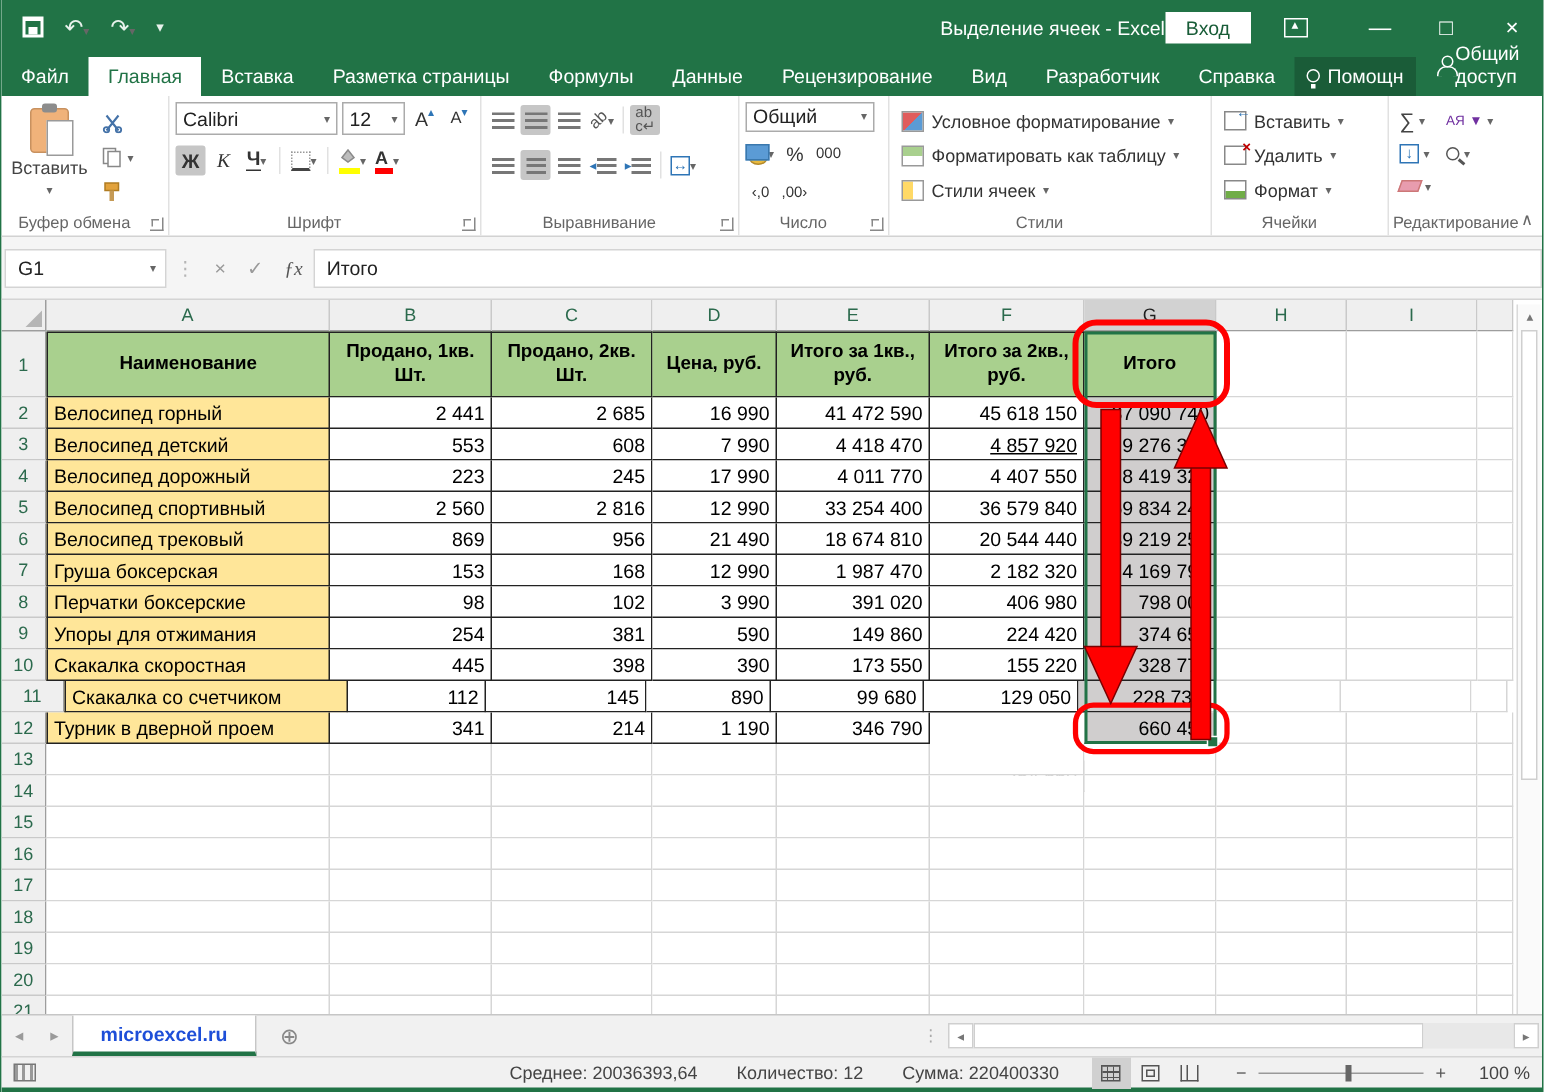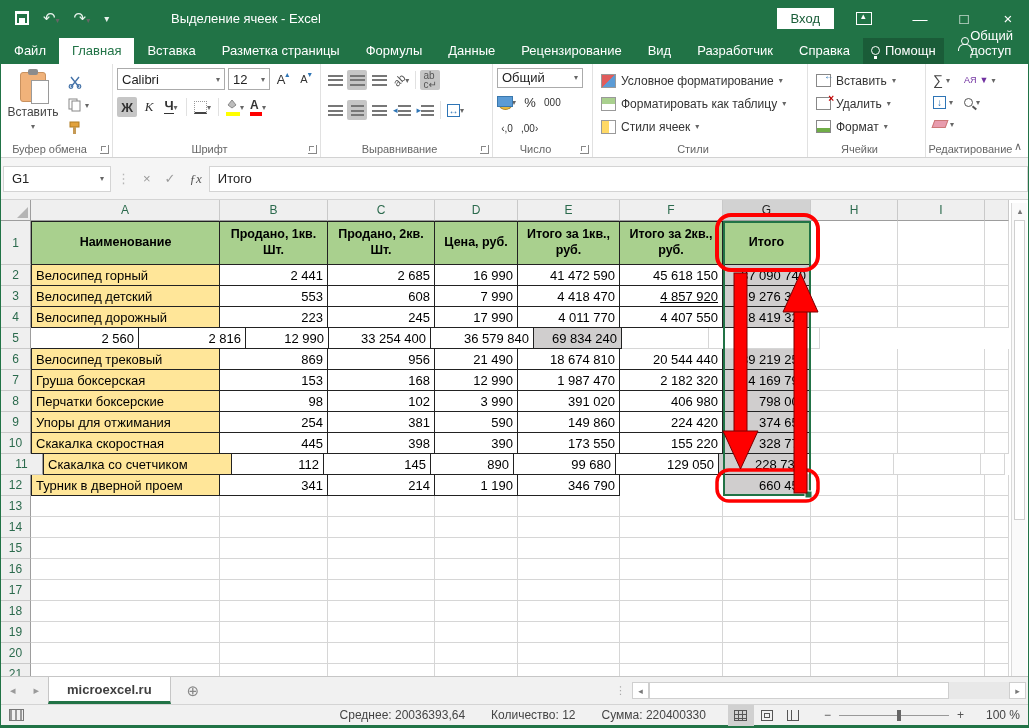--- a/index.html
+++ b/index.html
@@ -7,21 +7,21 @@
   body { font-family:"Liberation Sans", sans-serif; background:#fff; position:relative;
          border-left:1px solid #217346; border-right:1px solid #217346; }
 
   
   .titlebar { position:absolute; left:0; top:0; width:1029px; height:36px; background:#217346;
               display:flex; align-items:center; color:#fff; font-size:13px; }
   .qat { display:flex; align-items:center; gap:14px; padding-left:14px; width:170px; }
   .qat .g { color:#e8f2ec; font-size:15px; cursor:default; }
   .save-ic { width:14px; height:14px; border:2px solid #fff; border-top-width:3px; position:relative; }
   .save-ic:after { content:""; position:absolute; left:2px; bottom:0; width:6px; height:5px; background:#fff; }
-  .title-text { flex:1; text-align:left; font-size:13px; }
+  .title-text { flex:1; text-align:right; font-size:13px; }
   .tb-right { display:flex; align-items:center; height:36px; }
   .login-btn { background:#fff; color:#185c37; font-size:13px; padding:3px 14px; margin-right:22px; cursor:pointer; }
   .ribbondisp { width:16px; height:13px; border:1px solid #fff; position:relative; margin-right:26px; }
   .ribbondisp:after { content:"▴"; position:absolute; left:4px; top:-2px; font-size:9px; color:#fff; }
   .winbtn { width:44px; height:36px; display:flex; align-items:center; justify-content:center; font-size:15px; cursor:pointer; }
 
   
   .tabrow { position:absolute; left:0; top:36px; width:1029px; height:28px; background:#217346;
             display:flex; align-items:flex-end; color:#fff; font-size:13px; }
   .rtab { padding:5px 13px 6px; cursor:pointer; white-space:nowrap; }
@@ -104,21 +104,21 @@
   .thead { background:#a9d08e; font-weight:bold; justify-content:center; text-align:center; font-size:12.5px; line-height:1.25; }
   .tname { background:#ffe699; padding-left:4px; font-size:13px; }
   .tnum { justify-content:flex-end; padding-right:4px; font-size:13px; }
   .gsel { background:#d0cece; }
   .overlay { position:absolute; left:0; top:0; pointer-events:none; }
 
   
   .sheetbar { position:absolute; left:0; top:676px; width:1029px; height:28px; background:#f1f1f1;
               border-top:1px solid #c6c6c6; display:flex; align-items:stretch; font-size:13px; }
   .navarr { color:#9a9a9a; display:flex; align-items:center; padding:0 9px; font-size:11px; cursor:pointer; }
-  .sheettab { background:#fff; color:#404040; font-weight:bold; display:flex; align-items:center;
+  .sheettab { background:#fff; color:#1d4ed8; font-weight:bold; display:flex; align-items:center;
               padding:0 18px; border-right:1px solid #c6c6c6; border-left:1px solid #c6c6c6;
               border-bottom:3px solid #217346; cursor:pointer; }
   .addsheet { color:#888; display:flex; align-items:center; padding:0 16px; font-size:15px; cursor:pointer; }
   .hscroll { margin-left:auto; display:flex; align-items:center; gap:0; padding-right:4px; }
   .hsdots { color:#aaa; font-size:11px; padding:0 6px; }
   .hsbtn { width:17px; height:17px; border:1px solid #cfcfcf; background:#fff; color:#777;
            display:flex; align-items:center; justify-content:center; font-size:9px; cursor:pointer; }
   .hsthumb { width:300px; height:17px; border:1px solid #cfcfcf; background:#fff; cursor:grab; }
   .hstrack { width:60px; height:17px; background:#e8e8e8; }
 
@@ -483,20 +483,21 @@
       <div class="cell tcell tnum" style="width: 83px; height: 21px;">17 990</div>
       <div class="cell tcell tnum" style="width: 102px; height: 21px;">4 011 770</div>
       <div class="cell tcell tnum" style="width: 103px; height: 21px;">4 407 550</div>
       <div class="cell tcell tnum gsel" style="width: 88px; height: 21px;">8 419 320</div>
       <div class="cell " style="width: 87px; height: 21px;"></div>
       <div class="cell " style="width: 87px; height: 21px;"></div>
       <div class="cell " style="width: 24px; height: 21px;"></div>
     </div>
     <div class="grow" style="height: 21px;">
       <div class="cell rowhdr" style="width: 30px; height: 21px;">5</div>
+      <div class="cell tcell tname" style="width: 189px; height: 21px; border-left: 1px solid rgb(34, 34, 34);">Велосипед спортивный</div>
       <div class="cell tcell tnum" style="width: 108px; height: 21px;">2 560</div>
       <div class="cell tcell tnum" style="width: 107px; height: 21px;">2 816</div>
       <div class="cell tcell tnum" style="width: 83px; height: 21px;">12 990</div>
       <div class="cell tcell tnum" style="width: 102px; height: 21px;">33 254 400</div>
       <div class="cell tcell tnum" style="width: 103px; height: 21px;">36 579 840</div>
       <div class="cell tcell tnum gsel" style="width: 88px; height: 21px;">69 834 240</div>
       <div class="cell " style="width: 87px; height: 21px;"></div>
       <div class="cell " style="width: 87px; height: 21px;"></div>
       <div class="cell " style="width: 24px; height: 21px;"></div>
     </div>

